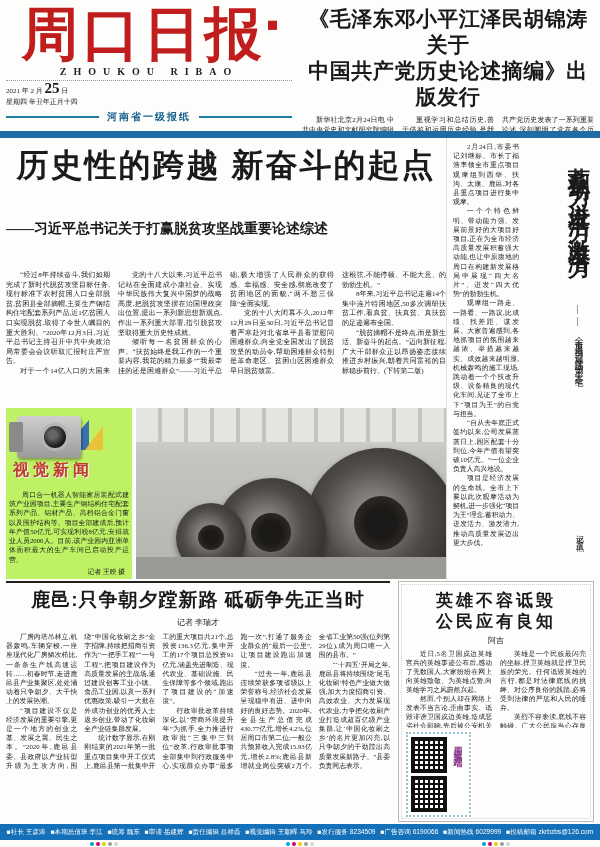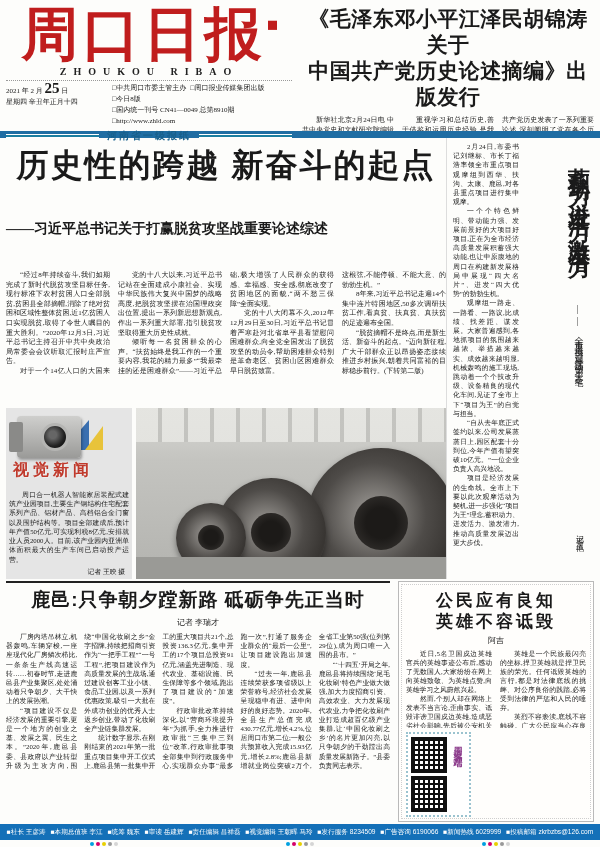--- a/index.html
+++ b/index.html
@@ -36,21 +36,21 @@
   
   .main-section { display:flex; height:441px; padding:0 6px; }
   .main-left { width:440px; display:flex; flex-direction:column;gap:28px; }
   .main-headline { font-size:32px; font-weight:900; text-align:center; letter-spacing:2px; margin-top:6px; font-family:"Liberation Sans",sans-serif; }
   .main-subtitle { font-size:14px; text-align:left; margin-top:4px; font-weight:bold; }
   .main-byline { font-size:8.5px; text-align:center; margin-top:4px; color:#333; }
   .main-cols { margin-top:5px; height:164px; overflow:hidden; column-count:4; column-gap:8px; font-size:7px; line-height:9.6px; text-align:justify; }
   .main-cols p, .col-text p { text-indent:14px; }
   
   .photo-strip { display:flex; margin-top:5px; height:188px; }
-  .caption-box { width:126px; padding:2px 3px; display:flex; flex-direction:column; background:#e5e5e5; }
+  .caption-box { width:126px; padding:2px 3px; display:flex; flex-direction:column; background:#bef264; }
   .vn-logo { position:relative; height:74px; }
   .vn-tri { position:absolute; left:54px; top:10px; width:0; height:0; border-left:26px solid transparent; border-bottom:30px solid #3a6fb0; }
   .vn-tri2 { position:absolute; left:76px; top:16px; width:0; height:0; border-left:18px solid transparent; border-bottom:24px solid #e8c33a; }
   .cam { position:absolute; left:8px; top:6px; width:64px; height:42px; background:linear-gradient(#cfcfcd,#9a9a98); border-radius:4px; box-shadow:1px 2px 3px rgba(0,0,0,.35); }
   .cam:before { content:""; position:absolute; left:-8px; top:6px; width:14px; height:30px; background:#8a8a88; border-radius:2px; }
   .cam-lens { position:absolute; left:24px; top:7px; width:28px; height:28px; border-radius:50%; background:radial-gradient(circle at 40% 40%, #666 20%, #222 60%, #000 100%); border:3px solid #b5b5b3; }
   .vn-title { position:absolute; left:4px; top:50px; font-size:16px; font-weight:900; color:#c0392b; letter-spacing:4px; text-shadow:1px 1px 0 #eee; }
   .caption-text { margin-top:6px; font-size:6.8px; line-height:9.3px; text-align:justify; }
   .caption-text p { text-indent:13px; }
   .caption-credit { font-size:6.8px; text-align:right; margin-top:3px; padding-right:4px; }
@@ -106,24 +106,20 @@
 
   <div class="header">
     <div class="masthead-col">
       <div class="paper-title"><span>周口日报</span><span class="seal"></span></div>
       <div class="pinyin">ZHOUKOU  RIBAO</div>
       <div class="date-block">
         <div class="date-left">
           <div><span>2021 年 2 月</span> <span class="date-big">25</span> <span>日</span></div>
           <div>星期四  辛丑年正月十四</div>
         </div>
-        <div class="info-right">
-          <div><span class="info-item">□中共周口市委主管主办</span><span class="info-item">□周口报业传媒集团出版</span><span class="info-item">□今日8版</span></div>
-          <div><span class="info-item">□国内统一刊号 CN41—0049 总第8910期</span><span class="info-item">□http://www.zhld.com</span></div>
-        </div>
       </div>
       <div class="grade-row">
         <div class="grade-bar"></div>
         <div class="grade-text">河南省一级报纸</div>
         <div class="grade-bar"></div>
       </div>
     </div>
     <div class="topright-col">
       <div class="top-headline">《毛泽东邓小平江泽民胡锦涛关于</div>
       <div class="top-headline">中国共产党历史论述摘编》出版发行</div>
@@ -134,21 +130,21 @@
     </div>
   </div>
 
   <div class="blue-bar"></div>
 
   <div class="main-section">
     <div class="main-left">
       <div class="main-headline">历史性的跨越  新奋斗的起点</div>
       <div class="main-subtitle">——习近平总书记关于打赢脱贫攻坚战重要论述综述</div>
       <div class="main-cols">
-          <p>“经过8年持续奋斗,我们如期完成了新时代脱贫攻坚目标任务,现行标准下农村贫困人口全部脱贫,贫困县全部摘帽,消除了绝对贫困和区域性整体贫困,近1亿贫困人口实现脱贫,取得了令世人瞩目的重大胜利。”2020年12月3日,习近平总书记主持召开中共中央政治局常委会会议听取汇报时庄严宣告。</p>
+          <p>“经过8年持续奋斗,我们如期完成了新时代脱贫攻坚目标任务,现行标准下农村贫困人口全部脱贫,贫困县全部摘帽,主要生产钢结构住宅配套系列产品,近1亿贫困人口实现脱贫,取得了令世人瞩目的重大胜利。”2020年12月3日,习近平总书记主持召开中共中央政治局常委会会议听取汇报时庄严宣告。</p>
           <p>对于一个14亿人口的大国来说,困扰千百年的绝对贫困问题历史性地画上句号,这是足以载入史册的伟业,也是人类减贫史上的奇迹!</p>
           <p>党的十八大以来,习近平总书记站在全面建成小康社会、实现中华民族伟大复兴中国梦的战略高度,把脱贫攻坚摆在治国理政突出位置,提出一系列新思想新观点,作出一系列重大部署,指引脱贫攻坚取得重大历史性成就。</p>
           <p>倾听每一名贫困群众的心声。“扶贫始终是我工作的一个重要内容,我花的精力最多”“我最牵挂的还是困难群众”——习近平总书记的话语深情而坚定,映照着百年大党的初心与使命。</p>
           <p>脱贫攻坚的重大胜利,为实现第一个百年奋斗目标打下坚实基础,极大增强了人民群众的获得感、幸福感、安全感,彻底改变了贫困地区的面貌,“两不愁三保障”全面实现。</p>
           <p>党的十八大闭幕不久,2012年12月29日至30日,习近平总书记冒着严寒赴河北省阜平县看望慰问困难群众,向全党全国发出了脱贫攻坚的动员令,帮助困难群众特别是革命老区、贫困山区困难群众早日脱贫致富。</p>
           <p>2020年3月6日,决战决胜脱贫攻坚座谈会召开,习近平总书记发出总攻动员令:“越到最后越要紧绷这根弦,不能停顿、不能大意、的勃勃生机。”</p>
           <p>8年来,习近平总书记走遍14个集中连片特困地区,50多次调研扶贫工作,看真贫、扶真贫、真扶贫的足迹遍布全国。</p>
           <p>“脱贫摘帽不是终点,而是新生活、新奋斗的起点。”迈向新征程,广大干部群众正以昂扬姿态接续推进乡村振兴,朝着共同富裕的目标稳步前行。(下转第二版)</p>
         </div>
 
@@ -201,22 +197,22 @@
           <p>厂房内塔吊林立,机器轰鸣,车辆穿梭,一座座现代化厂房鳞次栉比,一条条生产线高速运转……初春时节,走进鹿邑县产业集聚区,处处涌动着只争朝夕、大干快上的发展热潮。</p>
           <p>“项目建设不仅是经济发展的重要引擎,更是一个地方的创业之基、发展之翼、民生之本。”2020年,鹿邑县委、县政府以产业转型升级为主攻方向,围绕“中国化妆刷之乡”金字招牌,持续把招商引资作为“一把手工程”“一号工程”,把项目建设作为高质量发展的主战场,通过建设创客工业小镇、食品工业园,以及一系列优惠政策,吸引一大批在外成功创业的优秀人士返乡创业,带动了化妆刷全产业链集群发展。</p>
           <p>统计数字显示,在刚刚结束的2021年第一批重点项目集中开工仪式上,鹿邑县第一批集中开工的重大项目共21个,总投资136.3亿元,集中开工的17个项目总投资91亿元,涵盖先进制造、现代农业、基础设施、民生保障等多个领域,跑出了项目建设的“加速度”。</p>
           <p>行政审批改革持续深化,以“营商环境提升年”为抓手,全力推进行政审批“三集中三到位”改革,行政审批事项全部集中到行政服务中心,实现群众办事“最多跑一次”,打通了服务企业群众的“最后一公里”,让项目建设跑出加速度。</p>
           <p>“过去一年,鹿邑县连续荣获多项省级以上荣誉称号,经济社会发展呈现稳中有进、进中向好的良好态势。2020年,全县生产总值完成430.77亿元,增长4.2%,位居周口市第二位;一般公共预算收入完成15.93亿元,增长2.8%;鹿邑县新增就业岗位突破2万个,全省工业第50强(位列第29位),成为周口唯一入围的县市。”</p>
           <p>“‘十四五’开局之年,鹿邑县将持续围绕‘尾毛化妆刷’特色产业做大做强,加大力度招商引资、高效农业、大力发展现代农业,力争把化妆刷产业打造成超百亿级产业集群,让‘中国化妆刷之乡’的名片更加闪亮,以只争朝夕的干劲蹚出高质量发展新路子。”县委负责同志表示。</p>
         </div>
     </div>
 
     <div class="hero-box">
+      <div class="hero-headline">英雄不容诋毁</div>
       <div class="hero-headline">公民应有良知</div>
-      <div class="hero-headline">英雄不容诋毁</div>
       <div class="hero-byline">阿吉</div>
       <div class="hero-cols col-text">
           <p>近日,5名卫国戍边英雄官兵的英雄事迹公布后,感动了无数国人,大家纷纷在网上向英雄致敬、为英雄点赞,向英雄学习之风蔚然兴起。</p>
           <p>然而,个别人却在网络上发表不当言论,歪曲事实、诋毁诽谤卫国戍边英雄,造成恶劣社会影响,先后被公安机关依法刑事拘留,为自己的无知和狂妄付出了沉重代价。</p>
           <p>英雄是一个民族最闪亮的坐标,捍卫英雄就是捍卫民族的荣光。任何诋毁英雄的言行,都是对法律底线的挑衅、对公序良俗的践踏,必将受到法律的严惩和人民的唾弃。</p>
           <p>英烈不容亵渎,底线不容触碰。广大公民应当心存良知、敬畏法律,自觉抵制网络谣言,明辨是非、激浊扬清,共同守护英雄荣光,让崇尚英雄、捍卫英雄、学习英雄、关爱英雄在全社会蔚然成风,把英雄精神融入血脉、化作前行力量,汇入亿万人民奋斗的洪流之中。</p>
         </div>
       <div class="hero-bottom">
         <div class="qr-wrap">
           <div class="qr-stack">

